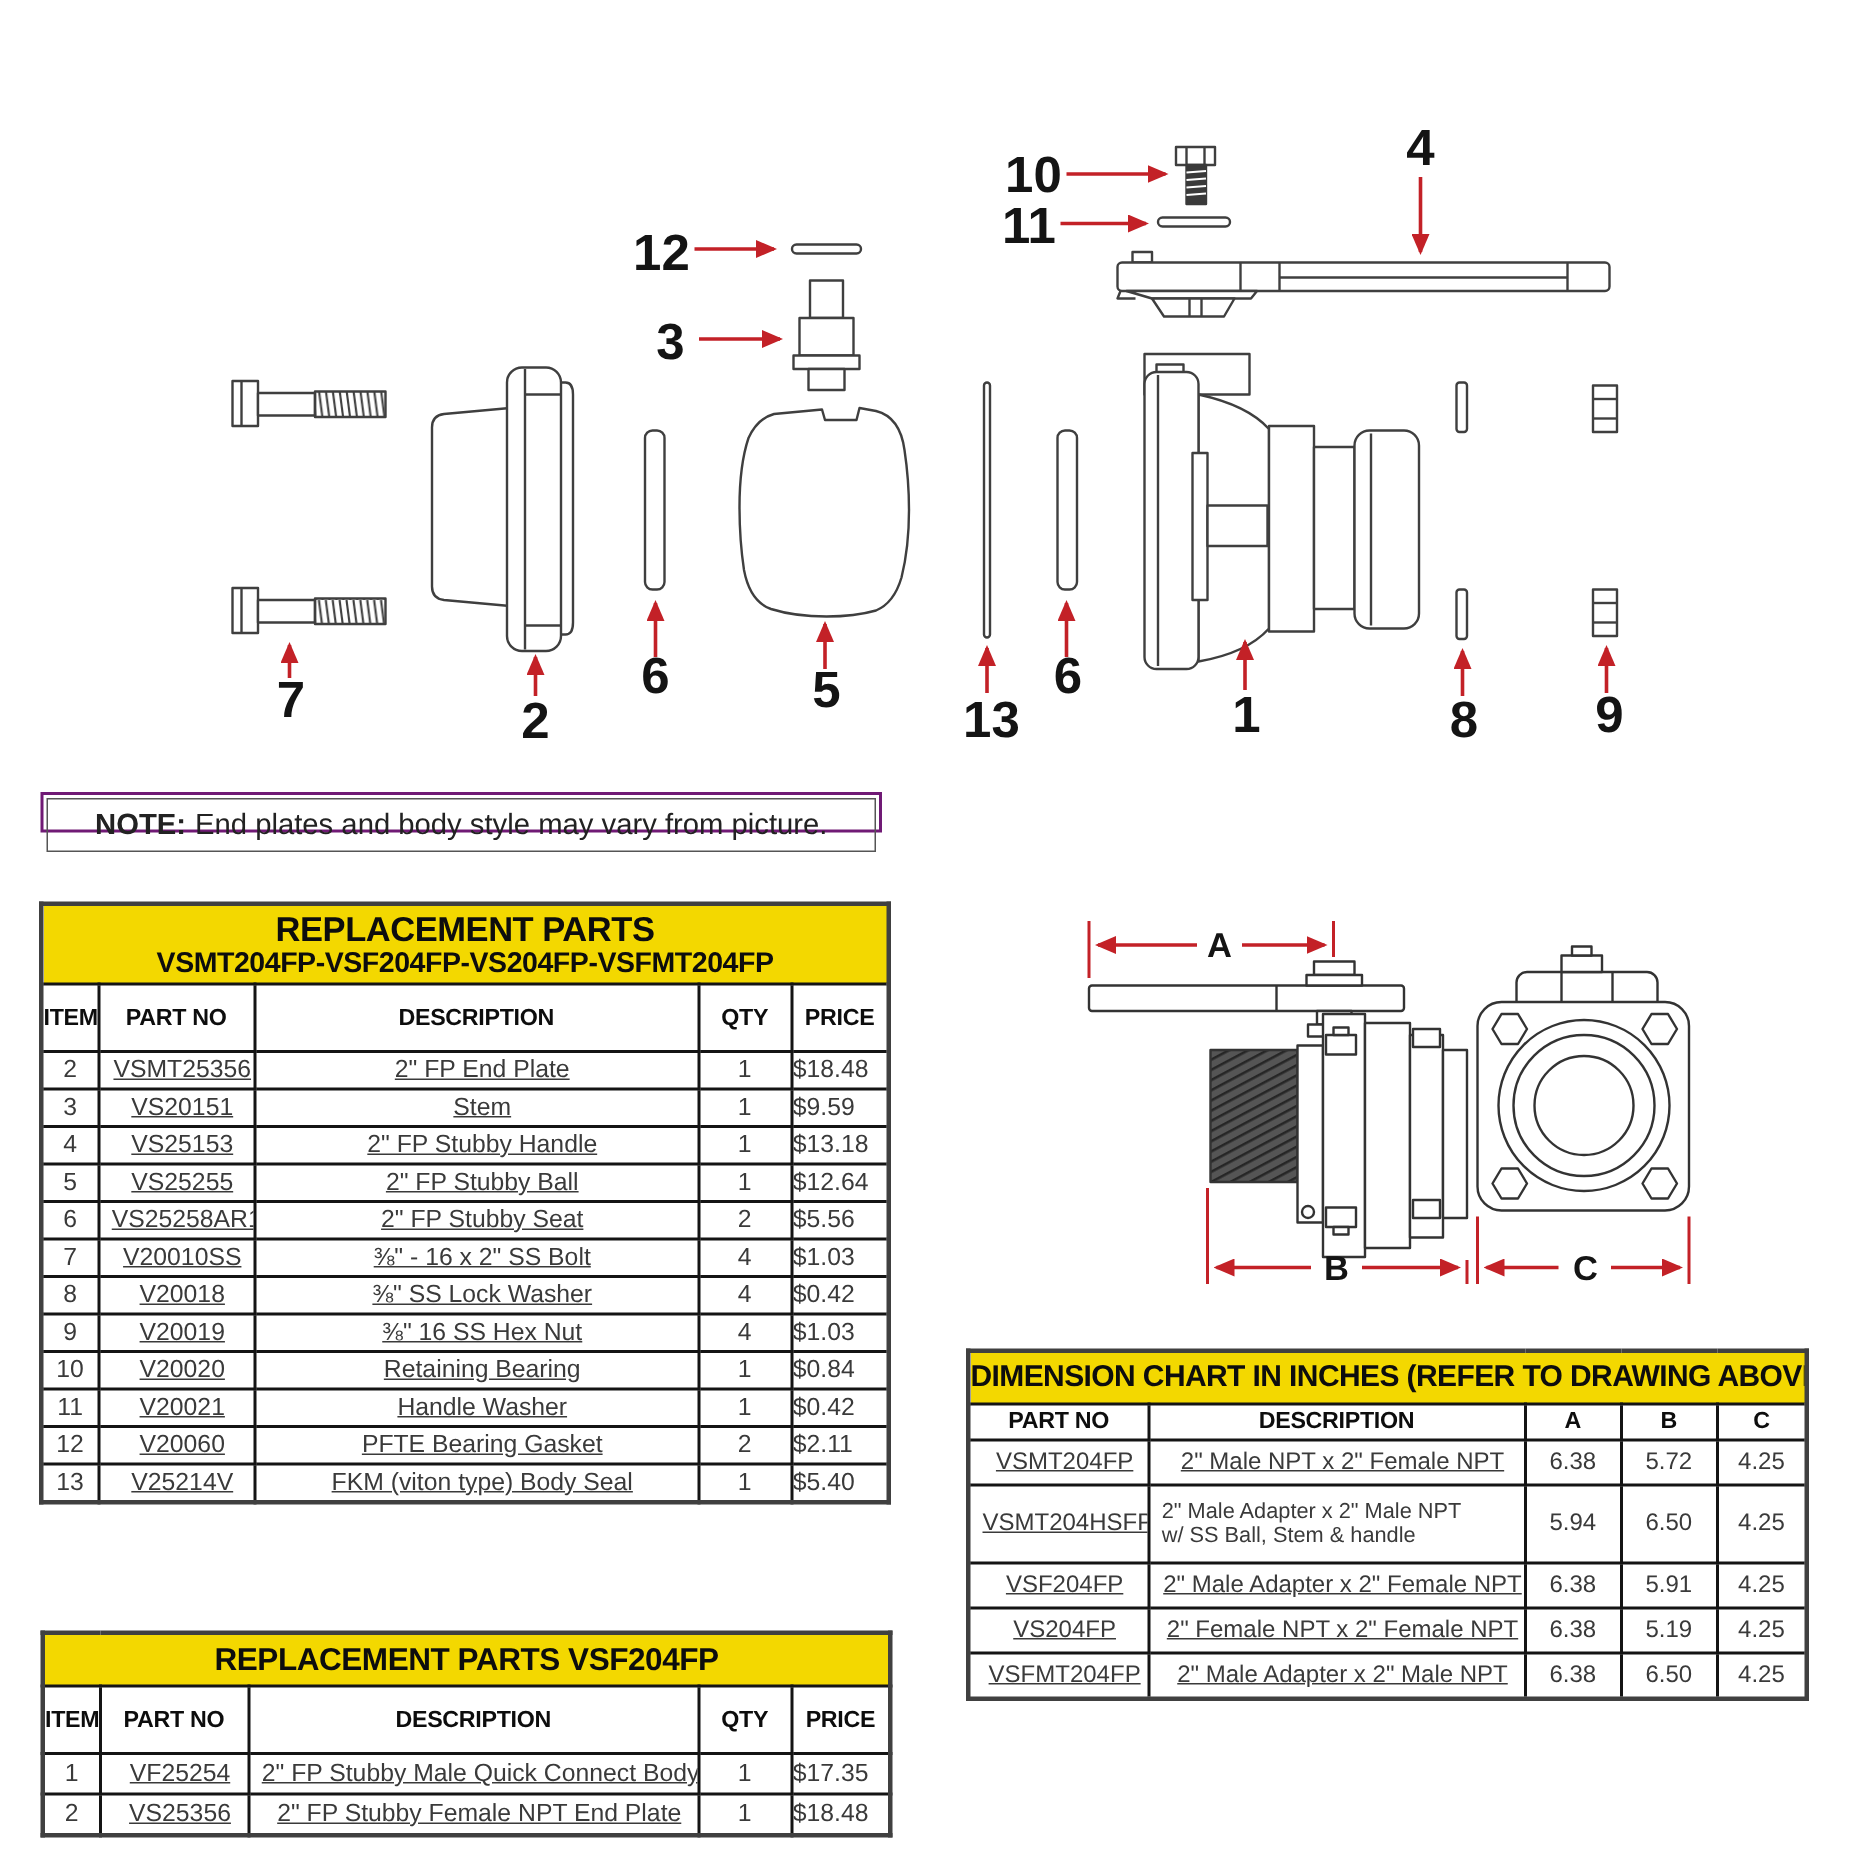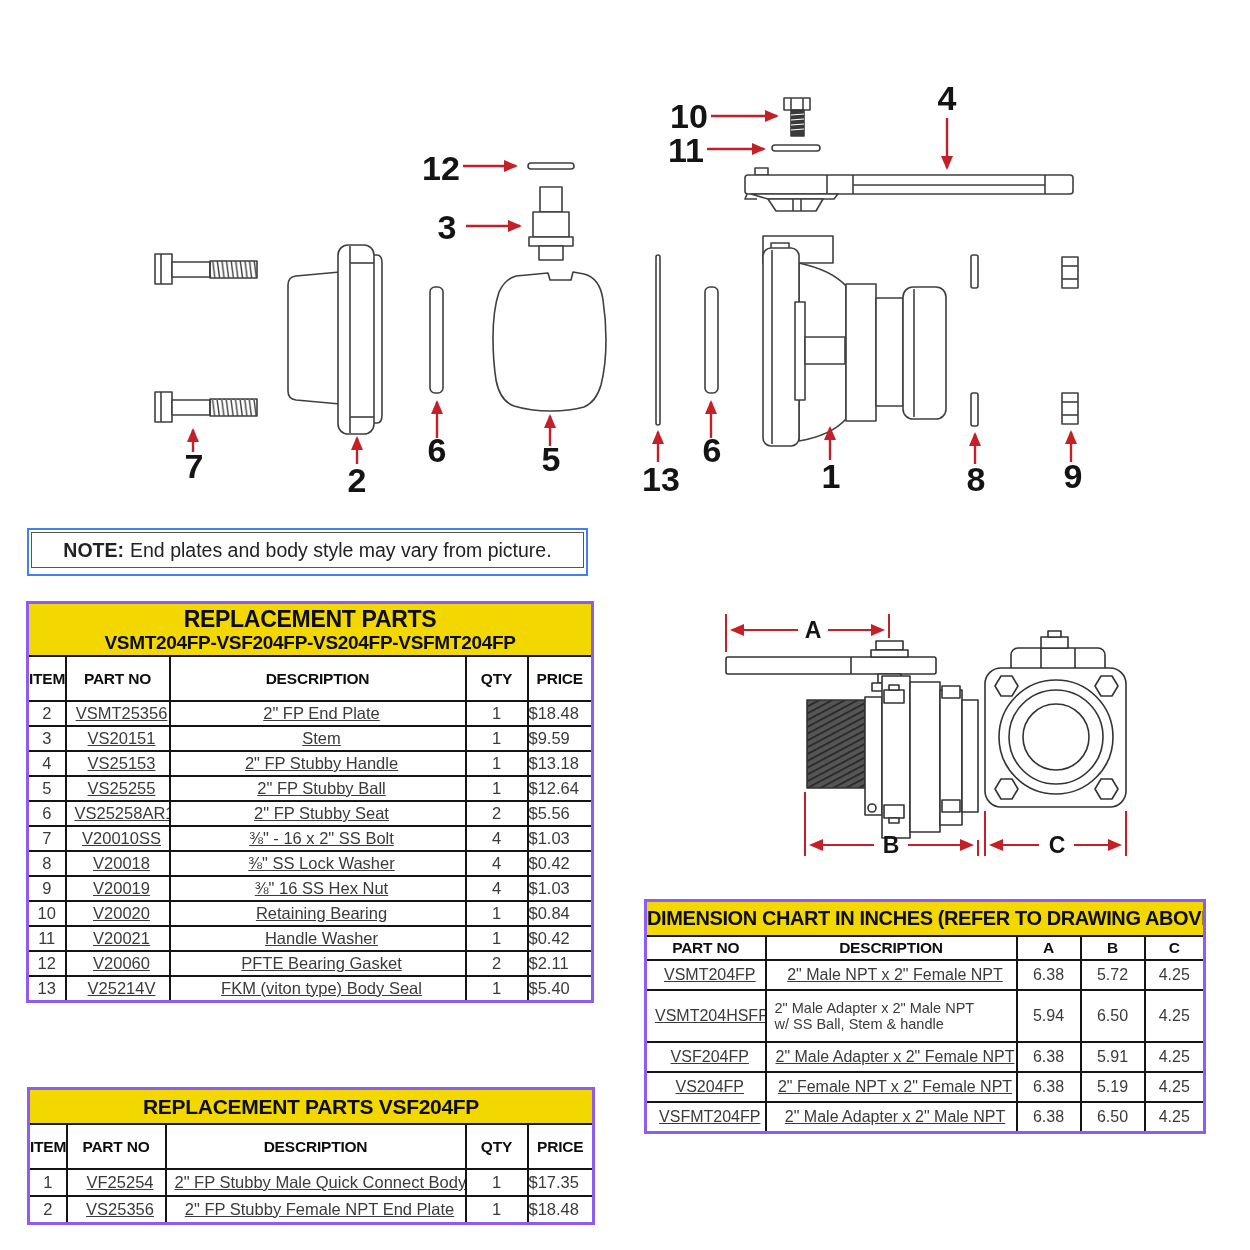--- a/index.html
+++ b/index.html
@@ -4,28 +4,28 @@
 <style>
   html,body{margin:0;padding:0;background:#fff;}
   .page{position:relative;width:1250px;height:1250px;background:#fff;overflow:hidden;
         font-family:"Liberation Sans",sans-serif;color:#111;}
   .abs{position:absolute;}
   svg text{font-family:"Liberation Sans",sans-serif;}
   .num{font-weight:bold;font-size:34px;fill:#141414;}
   .dimlbl{font-weight:bold;font-size:23px;fill:#141414;}
 
   
-  .notebox{left:27px;top:528px;width:561px;height:48px;border:2px solid #3b82f6;background:#fff;box-sizing:border-box;}
+  .notebox{left:27px;top:528px;width:561px;height:27px;border:2px solid #701a75;background:#fff;box-sizing:border-box;}
   .notebox .inner{margin:2px;border:1px solid #555;height:34px;display:flex;align-items:center;justify-content:center;
                   font-size:19.5px;color:#222;white-space:nowrap;}
   .notebox .inner b{margin-right:6px;}
 
   
   table{border-collapse:collapse;table-layout:fixed;background:#fff;}
-  .tbl{border:3px solid #8b5cf6;}
+  .tbl{border:3px solid #404040;}
   .tbl th,.tbl td{border:2px solid #141414;overflow:hidden;white-space:nowrap;padding:0;}
   .ttl{background:#F3D800;text-align:center;font-weight:bold;letter-spacing:-0.3px;color:#0d0d0d;}
   .t-main{left:26px;top:601px;width:565px;}
   .t-main .ttl .l1{font-size:23px;line-height:26px;padding-top:2px;}
   .t-main .ttl .l2{font-size:19px;line-height:21px;padding-bottom:2px;}
   .t-vsf{left:27px;top:1087px;width:565px;}
   .t-vsf .ttl{font-size:21px;height:33px;}
   .t-dim{left:644px;top:899px;width:559px;}
   .t-dim .ttl{font-size:20px;height:33px;letter-spacing:-0.4px;}
   th{font-size:15.5px;letter-spacing:-0.2px;text-align:center;color:#0d0d0d;}

